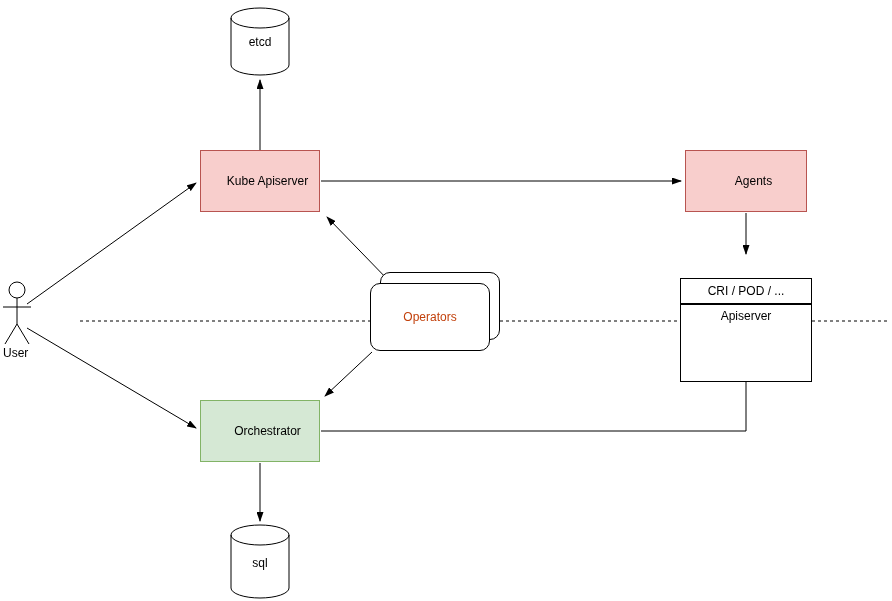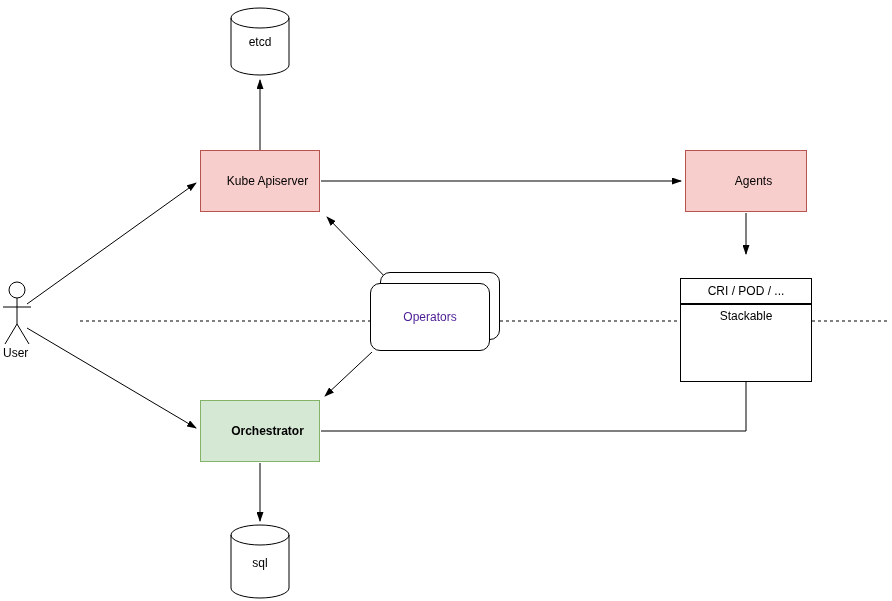--- a/index.html
+++ b/index.html
@@ -49,21 +49,21 @@
     background: #ffffff;
     border: 1px solid #000000;
     border-radius: 10px;
     box-sizing: border-box;
   }
   .card-front {
     display: flex;
     align-items: center;
     justify-content: center;
     font-size: 12px;
-    color: #4c1d95;
+    color: #c2410c;
     text-align: center;
   }
   .compartment {
     position: absolute;
     background: #ffffff;
     border: 1px solid #000000;
     box-sizing: border-box;
     display: flex;
     flex-direction: column;
     font-size: 12px;
@@ -148,21 +148,21 @@
   <div class="card" style="left:380px; top:272px; width:120px; height:68px;"></div>
   <div class="card card-front" style="left:370px; top:283px; width:120px; height:68px;">
     <span>Operators</span>
   </div>
 
   <div class="compartment" style="left:680px; top:258px; width:132px; height:104px;margin-top:20px;">
     <div class="row-top">
       <span>CRI / POD / ...</span>
     </div>
     <div class="row-bottom">
-      <span>Stackable</span>
+      <span>Apiserver</span>
     </div>
   </div>
 
-  <div class="node node-green" style="left:200px; top:400px; width:120px; height:62px;font-weight:bold;">
+  <div class="node node-green" style="left:200px; top:400px; width:120px; height:62px;">
     <span>Orchestrator</span>
   </div>
 
 </div>
 
 </body></html>

